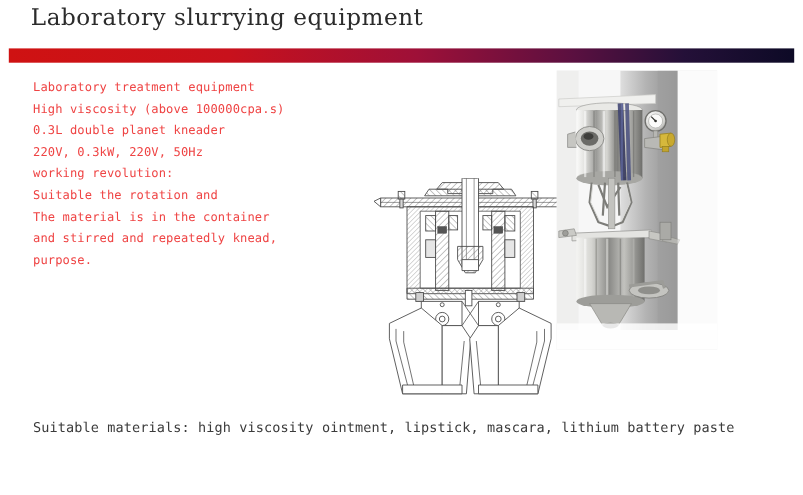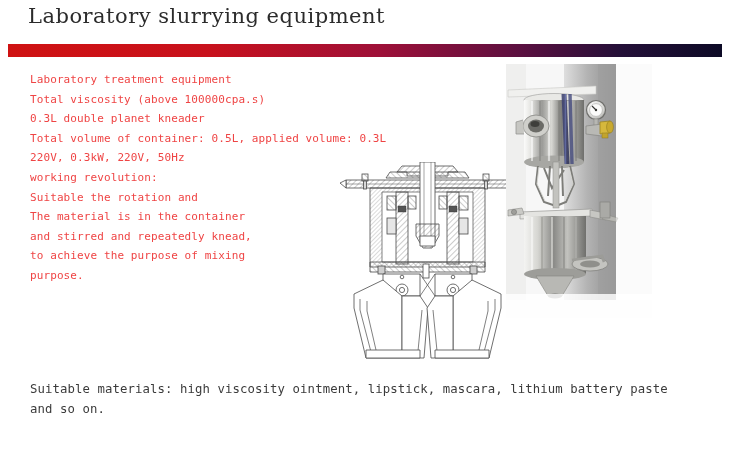--- a/index.html
+++ b/index.html
@@ -96,29 +96,27 @@
 </style>
 </head>
 <body>
 
 <div id="page-title">Laboratory slurrying equipment</div>
 
 <div id="divider"></div>
 
 <div id="spec-block">
   <span class="spec-line">Laboratory treatment equipment</span>
-  <span class="spec-line">Total viscosity (above 100000cpa.s)</span>
+  <span class="spec-line">High viscosity (above 100000cpa.s)</span>
   <span class="spec-line">0.3L double planet kneader</span>
-  <span class="spec-line">Total volume of container: 0.5L, applied volume: 0.3L</span>
   <span class="spec-line">220V, 0.3kW, 220V, 50Hz</span>
   <span class="spec-line">working revolution:</span>
   <span class="spec-line">Suitable the rotation and</span>
   <span class="spec-line">The material is in the container</span>
   <span class="spec-line">and stirred and repeatedly knead,</span>
-  <span class="spec-line">to achieve the purpose of mixing</span>
   <span class="spec-line">purpose.</span>
 </div>
 
 <div id="tech-drawing">
 <svg width="175" height="200" viewBox="0 0 175 200" xmlns="http://www.w3.org/2000/svg">
   <defs>
     <pattern id="hatchA" width="4" height="4" patternTransform="rotate(45)" patternUnits="userSpaceOnUse">
       <line x1="0" y1="0" x2="0" y2="4" stroke="#6b6b6b" stroke-width="0.7"></line>
     </pattern>
     <pattern id="hatchB" width="4" height="4" patternTransform="rotate(-45)" patternUnits="userSpaceOnUse">
@@ -332,14 +330,13 @@
 
   <rect x="94" y="138" width="10" height="16" fill="#aaaaa6" stroke="#7d7d79" stroke-width="0.6"></rect>
 
   <rect x="0" y="230" width="146" height="24" fill="#ffffff" opacity="0.82"></rect>
   <rect x="110" y="0" width="36" height="236" fill="#ffffff" opacity="0.55"></rect>
 </svg>
 </div>
 
 <div id="footer-note">
   <span class="note-line">Suitable materials: high viscosity ointment, lipstick, mascara, lithium battery paste</span>
-  <span class="note-line">and so on.</span>
 </div>
 
 </body></html>

